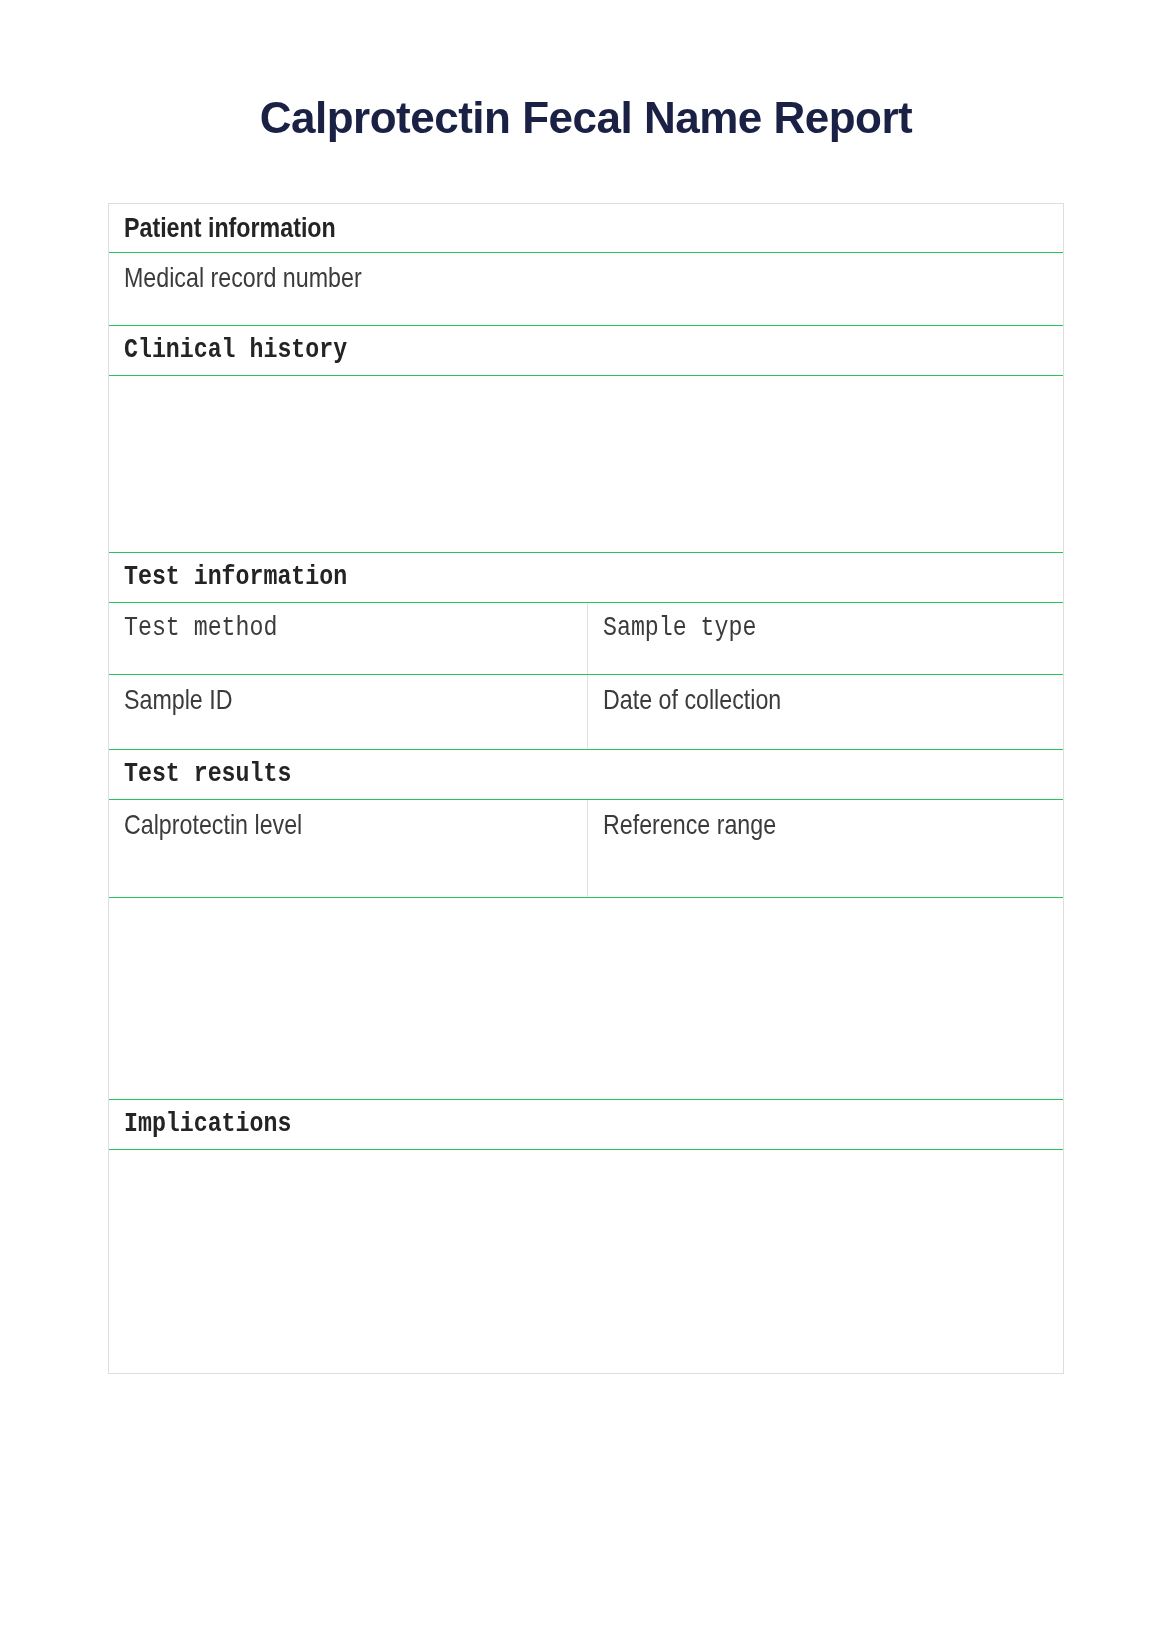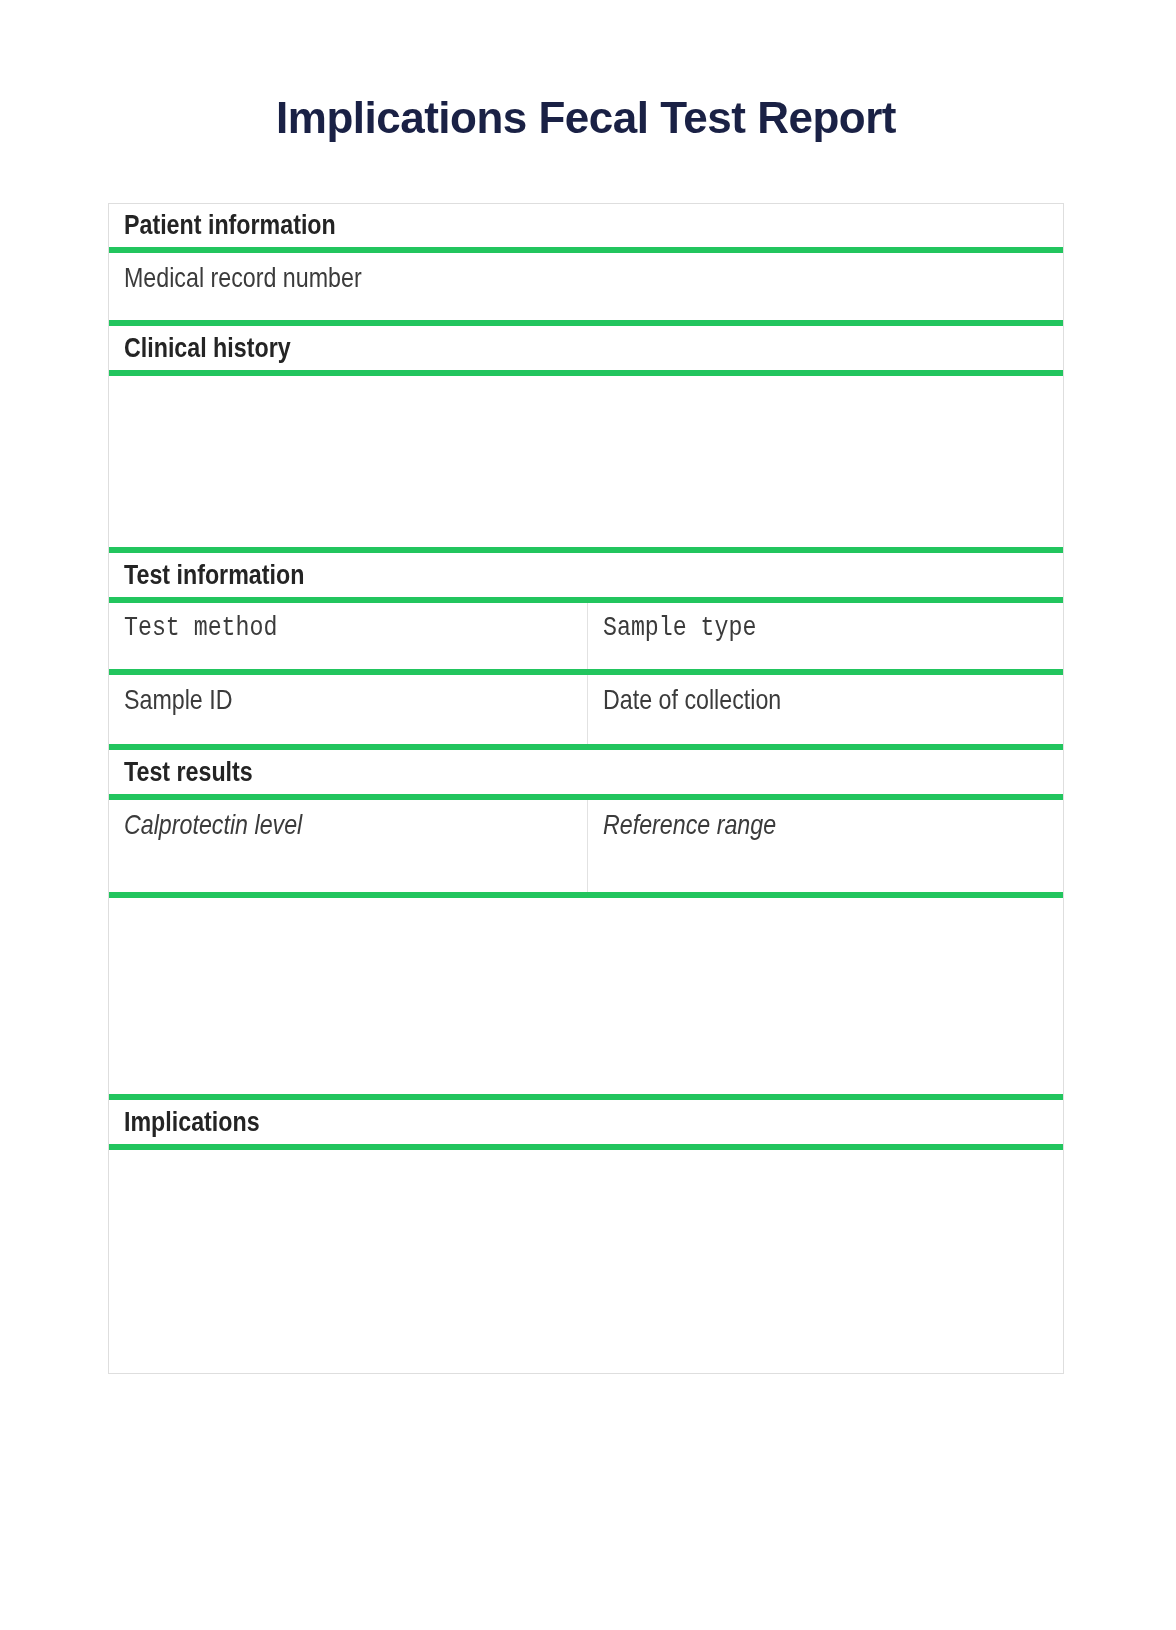--- a/index.html
+++ b/index.html
@@ -31,32 +31,32 @@
     left: 108px;
     top: 203px;
     width: 956px;
     box-sizing: border-box;
     border: 1px solid #dedede;
     background: #ffffff;
   }
   .row {
     box-sizing: border-box;
     display: flex;
-    border-bottom: 6px solid #22c55e;
+    border-bottom: 1px solid #22c55e;
     align-items: stretch;
   }
   .row:last-child { border-bottom: none; }
 
   
   .rh49  { height: 49px; }
   .rh73  { height: 73px; }
   .rh75  { height: 75px; }
   .rh72  { height: 72px; font-family: Liberation Mono, monospace; }
-  .rh50  { height: 50px; }
-  .rh98  { height: 98px; font-style: italic; }
+  .rh50  { height: 50px; font-family: Liberation Mono, monospace; }
+  .rh98  { height: 98px; }
   .rh177 { height: 177px; }
   .rh202 { height: 202px; }
   .rh223 { height: 223px; }
 
   .cell {
     box-sizing: border-box;
     padding: 9px 15px;
     overflow: hidden;
   }
   .cell.full { width: 100%; }
@@ -87,21 +87,21 @@
     line-height: 1.15;
   }
   .sect-text {
     font-weight: 700;
     color: #242424;
   }
 </style>
 </head>
 <body>
 
-<div class="page-title">Implications Fecal Test Report</div>
+<div class="page-title">Calprotectin Fecal Name Report</div>
 
 <div class="report-form">
 
   <div class="row sect-row rh49">
     <div class="cell full">
       <span class="label-text sect-text">Patient information</span>
     </div>
   </div>
 
 

